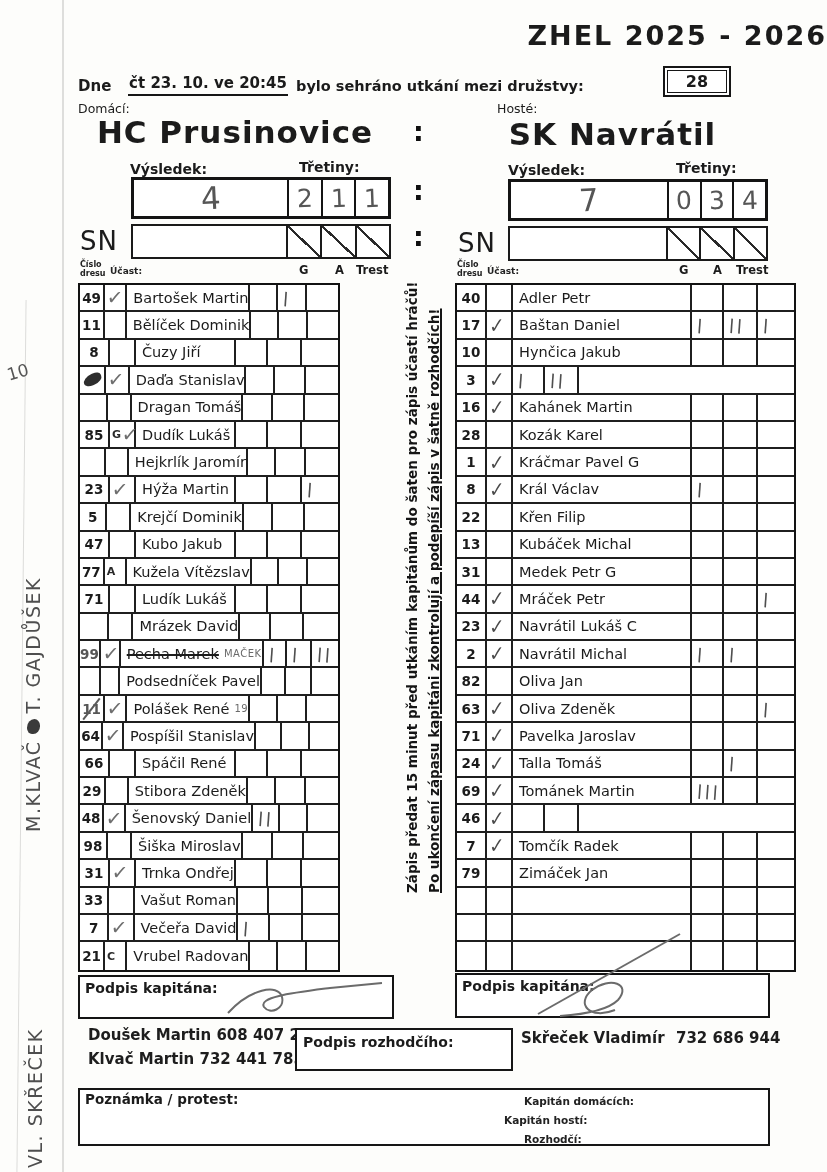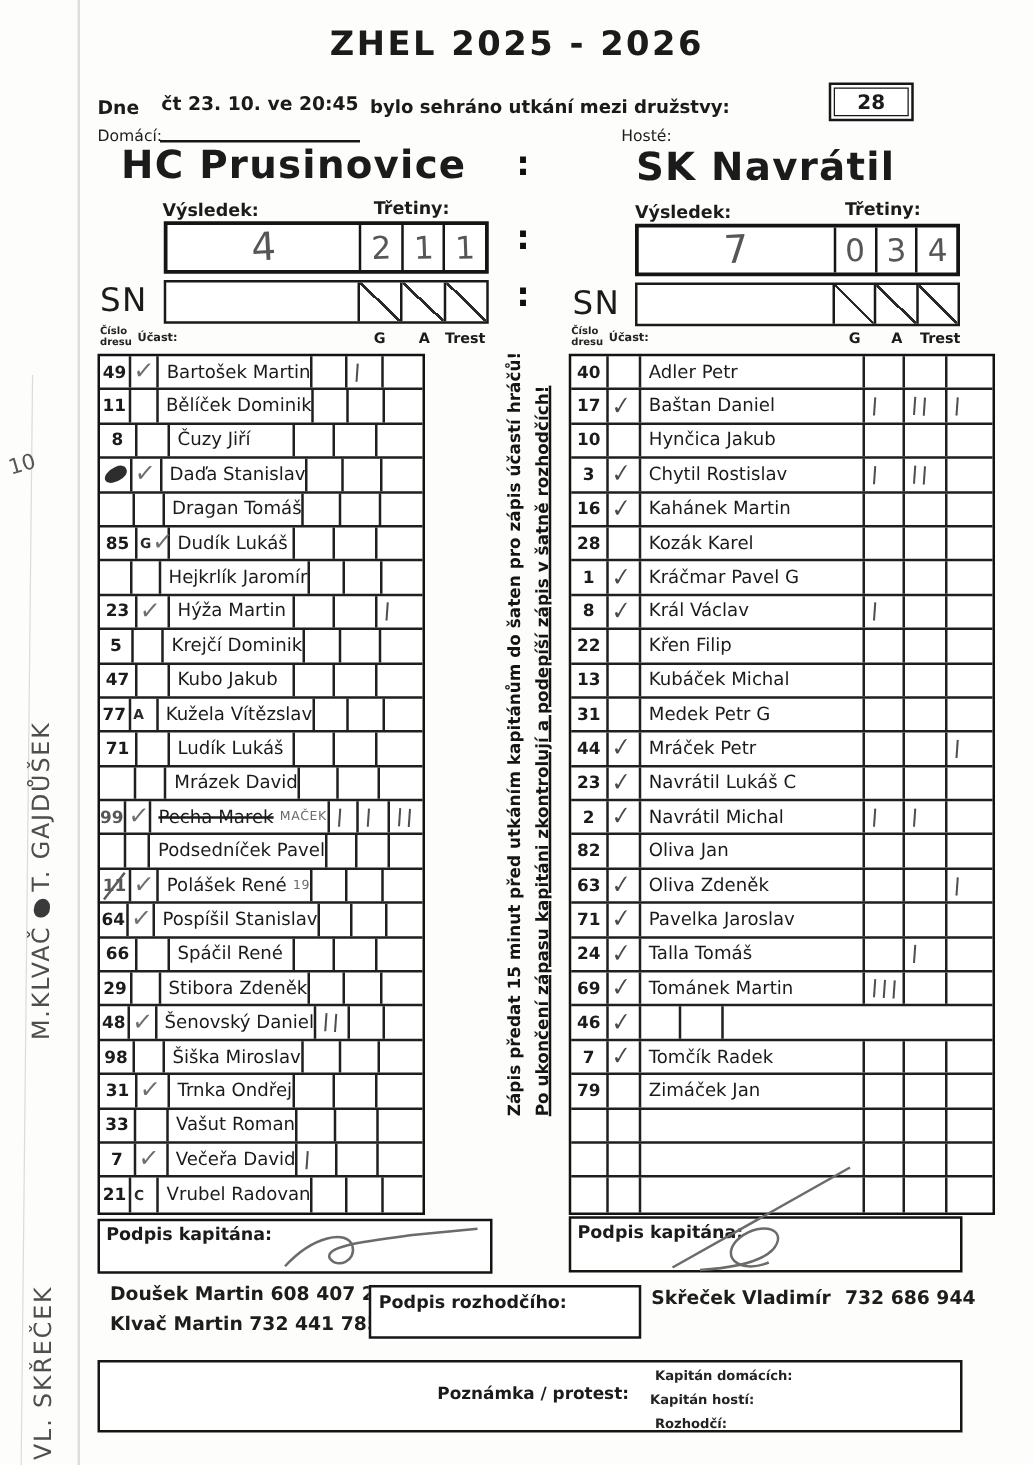--- a/index.html
+++ b/index.html
@@ -7,24 +7,24 @@
   #page{
     position:relative;width:827px;height:1172px;background:#fdfdfb;
     font-family:"DejaVu Sans",sans-serif;color:#1b1b1b;overflow:hidden;
     margin:0 auto;
   }
   .abs{position:absolute;}
   
   .edge-line{position:absolute;background:#c4c4c2;width:1.5px;top:0;bottom:0;left:62px;opacity:.55;}
   .edge-line2{position:absolute;background:#dcdcda;width:1px;top:300px;bottom:0;left:21px;transform:rotate(.6deg);}
   
-  .title{left:0;right:0;top:20px;text-align:center;font-size:27px;font-weight:bold;letter-spacing:2px;}
+  .title{left:0;right:0;top:20px;text-align:right;font-size:27px;font-weight:bold;letter-spacing:2px;}
   .date-label{left:78px;top:77px;font-size:15px;font-weight:bold;}
   .date-value{left:128px;top:74px;width:160px;text-align:center;font-size:15px;font-weight:bold;
-    border-bottom:2.5px solid #161616;padding-bottom:20px;}
+    border-bottom:2.5px solid #161616;padding-bottom:2px;}
   .date-suffix{left:296px;top:78px;font-size:14.5px;font-weight:bold;}
   .match-box{left:663px;top:66px;border:2.5px solid #161616;padding:2px;background:#fff;}
   .match-box-inner{border:1.5px solid #161616;padding:1px 0;width:60px;text-align:center;
     font-size:16px;font-weight:bold;}
   .side-label{font-size:12.5px;font-weight:normal;}
   
   .team-name{font-size:31px;font-weight:bold;letter-spacing:1px;text-align:center;}
   .box-label{font-size:14px;font-weight:bold;}
   .result-box{border:3px solid #141414;height:42px;display:flex;background:#fff;}
   .score-cell{border-right:2.5px solid #141414;display:flex;align-items:center;justify-content:center;}
@@ -77,21 +77,21 @@
   .notice .u{text-decoration:underline;text-decoration-thickness:2px;}
   
   .vtext{transform:rotate(-90deg);transform-origin:0 0;white-space:nowrap;
     font-size:19px;letter-spacing:1.5px;color:#4e4e4e;display:flex;align-items:center;}
   
   .sigbox{border:2.5px solid #141414;background:#fff;}
   .sigbox .lbl{font-size:14px;font-weight:bold;padding:3px 0 0 5px;}
   .refbox{border:2px solid #161616;background:#fff;}
   .contact{font-size:15px;font-weight:bold;color:#1d1d1d;}
   .notebox{border:2px solid #161616;background:#fff;}
-  .notebox .lbl{font-size:13.5px;font-weight:bold;padding:17px 0 0 5px;text-align:center;}
+  .notebox .lbl{font-size:13.5px;font-weight:bold;padding:1px 0 0 5px;}
   .smalllbl{font-size:10.5px;font-weight:bold;color:#222;}
   svg{display:block;}
 </style>
 </head>
 <body>
 
 <div id="page">
 
   <div class="edge-line"></div>
   <div class="edge-line2"></div>
@@ -556,23 +556,20 @@
         <div class="c c-a"></div>
         <div class="c c-t"></div>
       </div>
       <div class="r-row">
         <div class="c c-num">
           <span>3</span>
         </div>
         <div class="c c-part">
           <span class="check dark">✓</span>
         </div>
-        <div class="c c-name">
-          <span>Chytil Rostislav</span>
-        </div>
         <div class="c c-g">
           <span class="tally">|</span>
         </div>
         <div class="c c-a">
           <span class="tally">||</span>
         </div>
         <div class="c c-t"></div>
       </div>
       <div class="r-row">
         <div class="c c-num">
@@ -890,17 +887,17 @@
   <div class="abs contact" style="left:88px;top:1050px;">Klvač Martin 732 441 785</div>
   <div class="abs refbox" style="left:295px;top:1028px;width:218px;height:43px;">
     <div class="lbl" style="font-size:14px;font-weight:bold;padding:4px 0 0 6px;">Podpis rozhodčího:</div>
   </div>
   <div class="abs contact" style="left:521px;top:1029px;">Skřeček Vladimír</div>
   <div class="abs contact" style="left:676px;top:1029px;">732 686 944</div>
 
   <div class="abs notebox" style="left:78px;top:1088px;width:692px;height:58px;">
     <div class="lbl">Poznámka / protest:</div>
     <div class="abs smalllbl" style="left:444px;top:5px;">Kapitán domácích:</div>
-    <div class="abs smalllbl" style="left:440px;top:24px;text-align:center;">Kapitán hostí:</div>
+    <div class="abs smalllbl" style="left:424px;top:24px;text-align:center;">Kapitán hostí:</div>
     <div class="abs smalllbl" style="left:444px;top:43px;">Rozhodčí:</div>
   </div>
 
 </div>
 
 </body></html>

